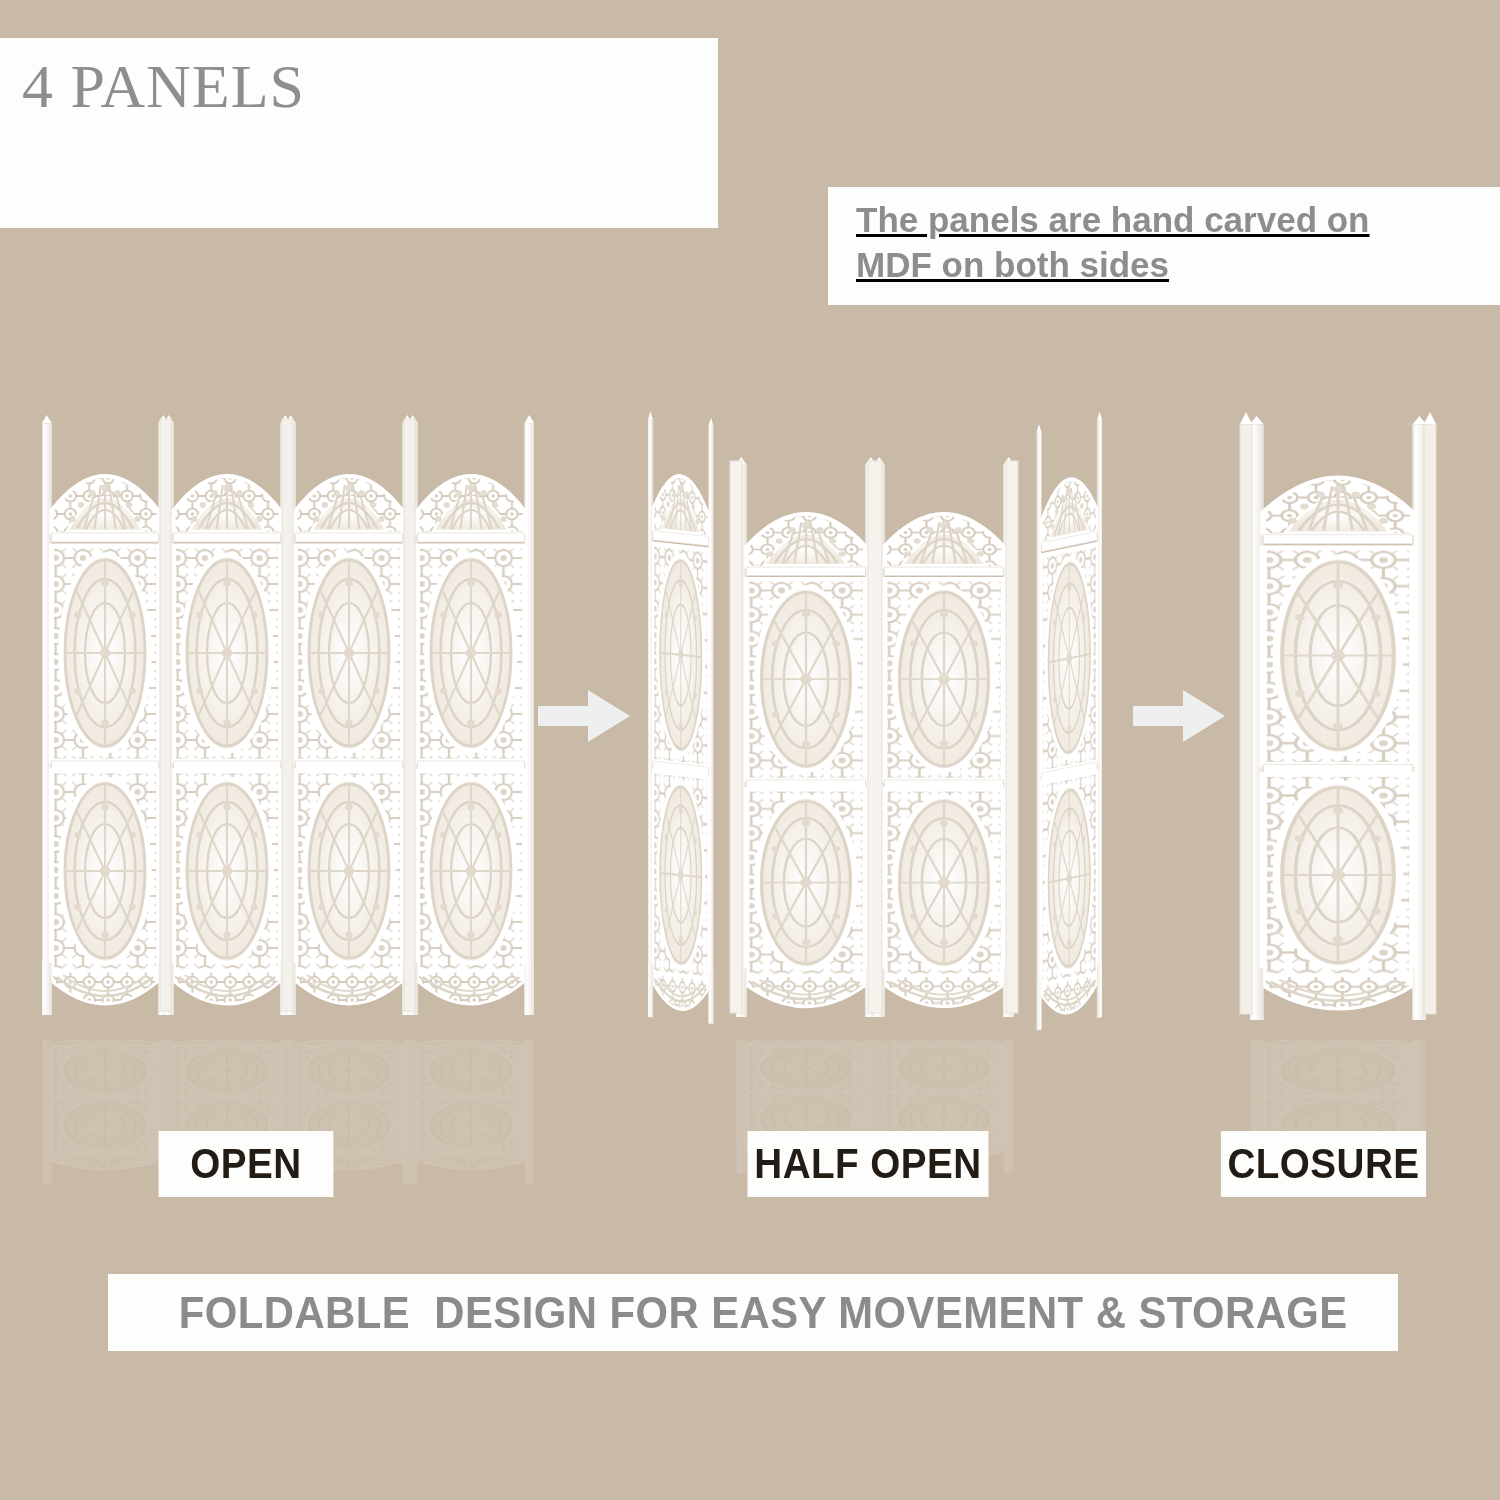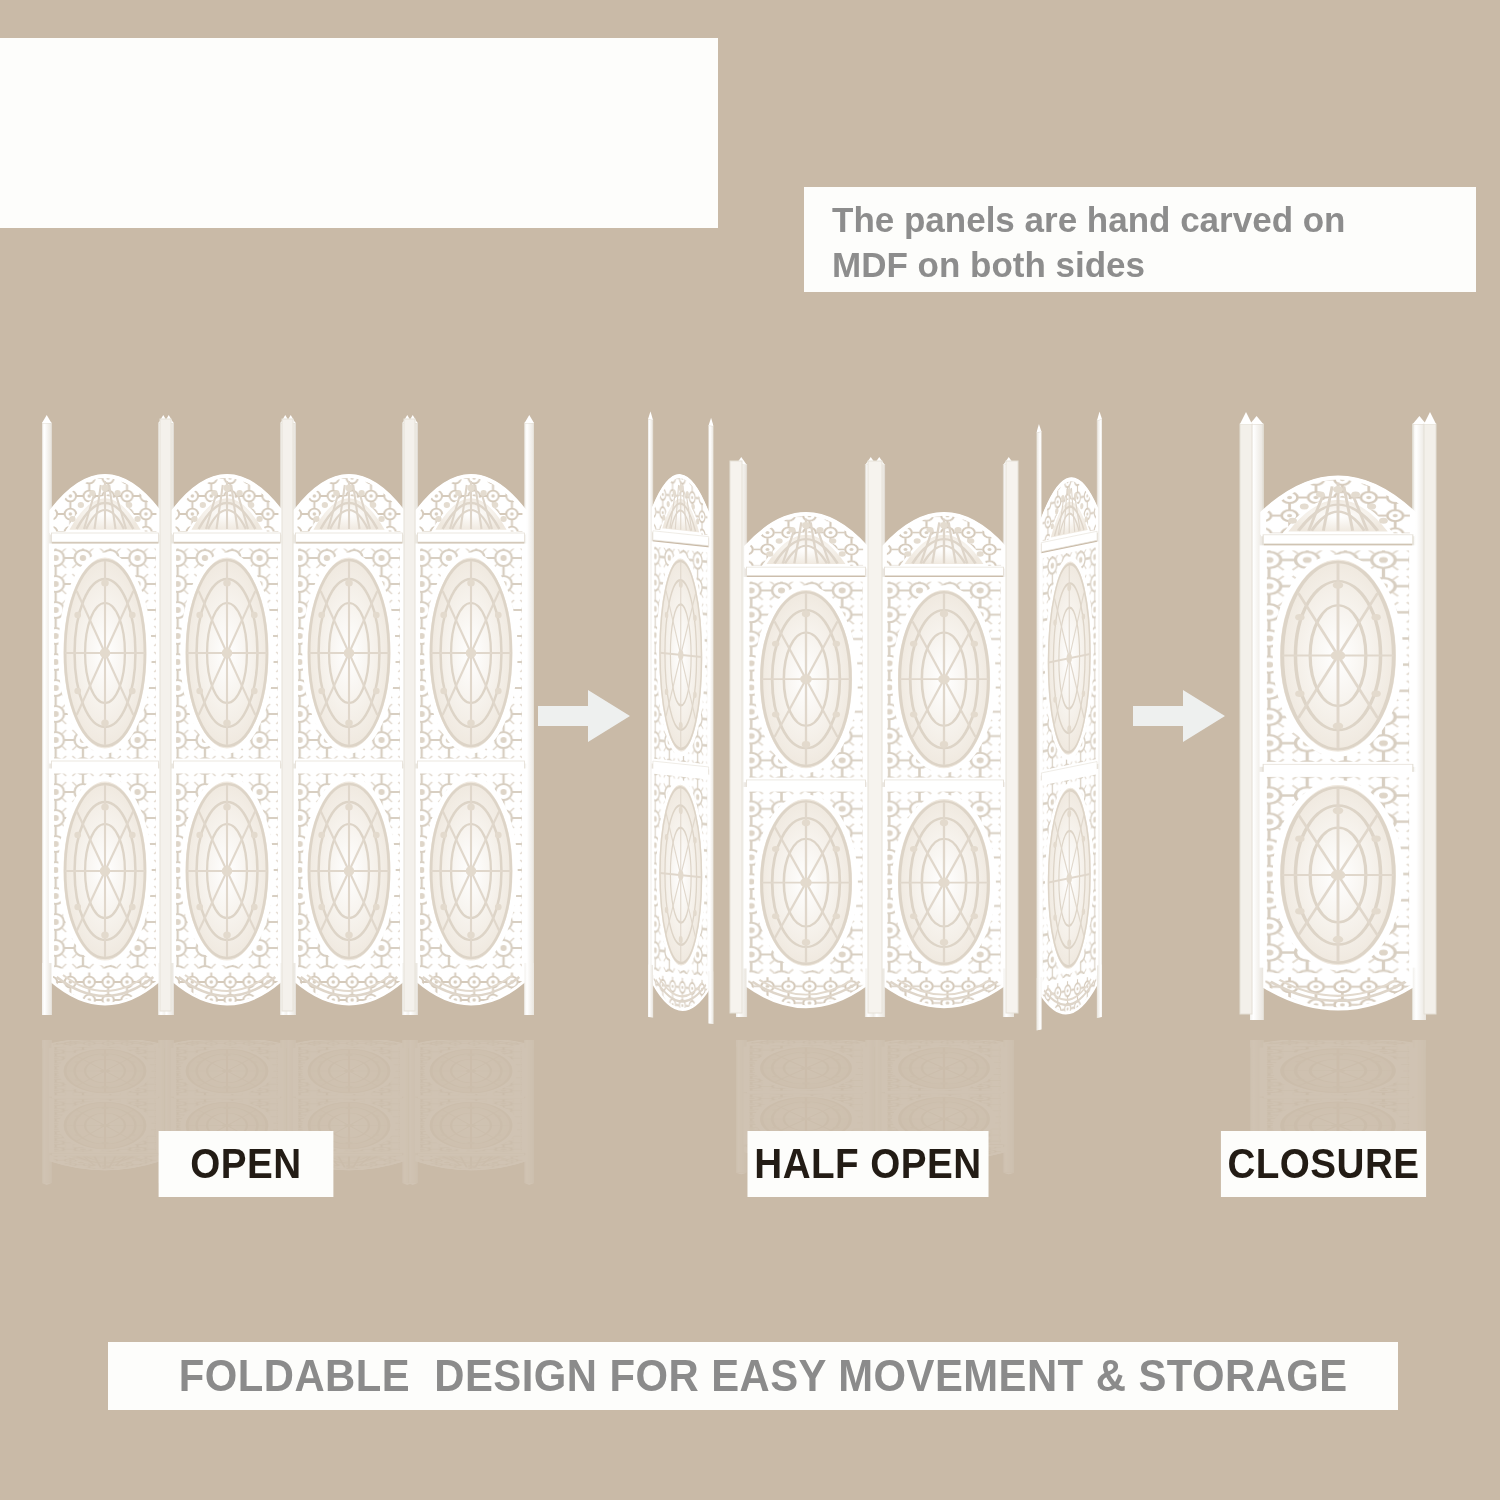--- a/index.html
+++ b/index.html
@@ -18,42 +18,42 @@
   #title-box{left:0;top:38px;width:718px;height:190px;padding:6px 0 0 22px;}
   #title-box .tline{
     font-family:"Liberation Serif", serif;
     color:#8e8e8e;
     font-size:62px;
     line-height:84px;
     letter-spacing:1px;
     white-space:nowrap;
   }
 
-  #note-box{left:804px;top:187px;width:672px;height:105px;padding:10px 0 0 28px;}
+  #note-box{left:828px;top:187px;width:672px;height:118px;padding:10px 0 0 28px;text-decoration:underline;}
   #note-box .nline{
     color:#8d8d8d;
     font-size:35px;
     font-weight:bold;
     line-height:45px;
     white-space:nowrap;
   }
 
   .caplabel{
     display:flex;align-items:center;justify-content:center;
     color:#231c15;
     font-weight:bold;
     font-size:42px;
     letter-spacing:.5px;
     transform:scaleX(.92);
   }
   #cap-open{left:151px;top:1131px;width:190px;height:66px;}
   #cap-half{left:737px;top:1131px;width:262px;height:66px;}
   #cap-close{left:1212px;top:1131px;width:223px;height:66px;}
 
-  #banner-box{left:108px;top:1342px;width:1290px;height:68px;
+  #banner-box{left:108px;top:1274px;width:1290px;height:77px;
     display:flex;align-items:center;justify-content:center;padding-left:20px;}
   #banner-box .btext{
     color:#8b8b8b;font-weight:bold;font-size:44px;letter-spacing:.5px;
     transform:scaleX(.95);white-space:pre;
   }
 
   
   .arrow{position:absolute;}
   #arrow-1{left:538px;top:688px;width:92px;height:56px;}
   #arrow-2{left:1133px;top:688px;width:92px;height:56px;}
@@ -69,20 +69,21 @@
   #refl-half{left:640px;top:1040px;width:470px;height:150px;}
   #refl-close{left:1232px;top:1040px;width:212px;height:150px;}
   .refl svg{opacity:.30;}
 </style>
 </head>
 <body>
 
 <div class="stage">
 
   <div class="wbox" id="title-box">
+    <div class="tline">4 PANELS</div>
   </div>
 
   <div class="wbox" id="note-box">
     <div class="nline">The panels are hand carved on</div>
     <div class="nline">MDF on both sides</div>
   </div>
 
   <div class="product" id="prod-open">
     <svg viewBox="0 0 500 660" width="500" height="660">
       <defs>

